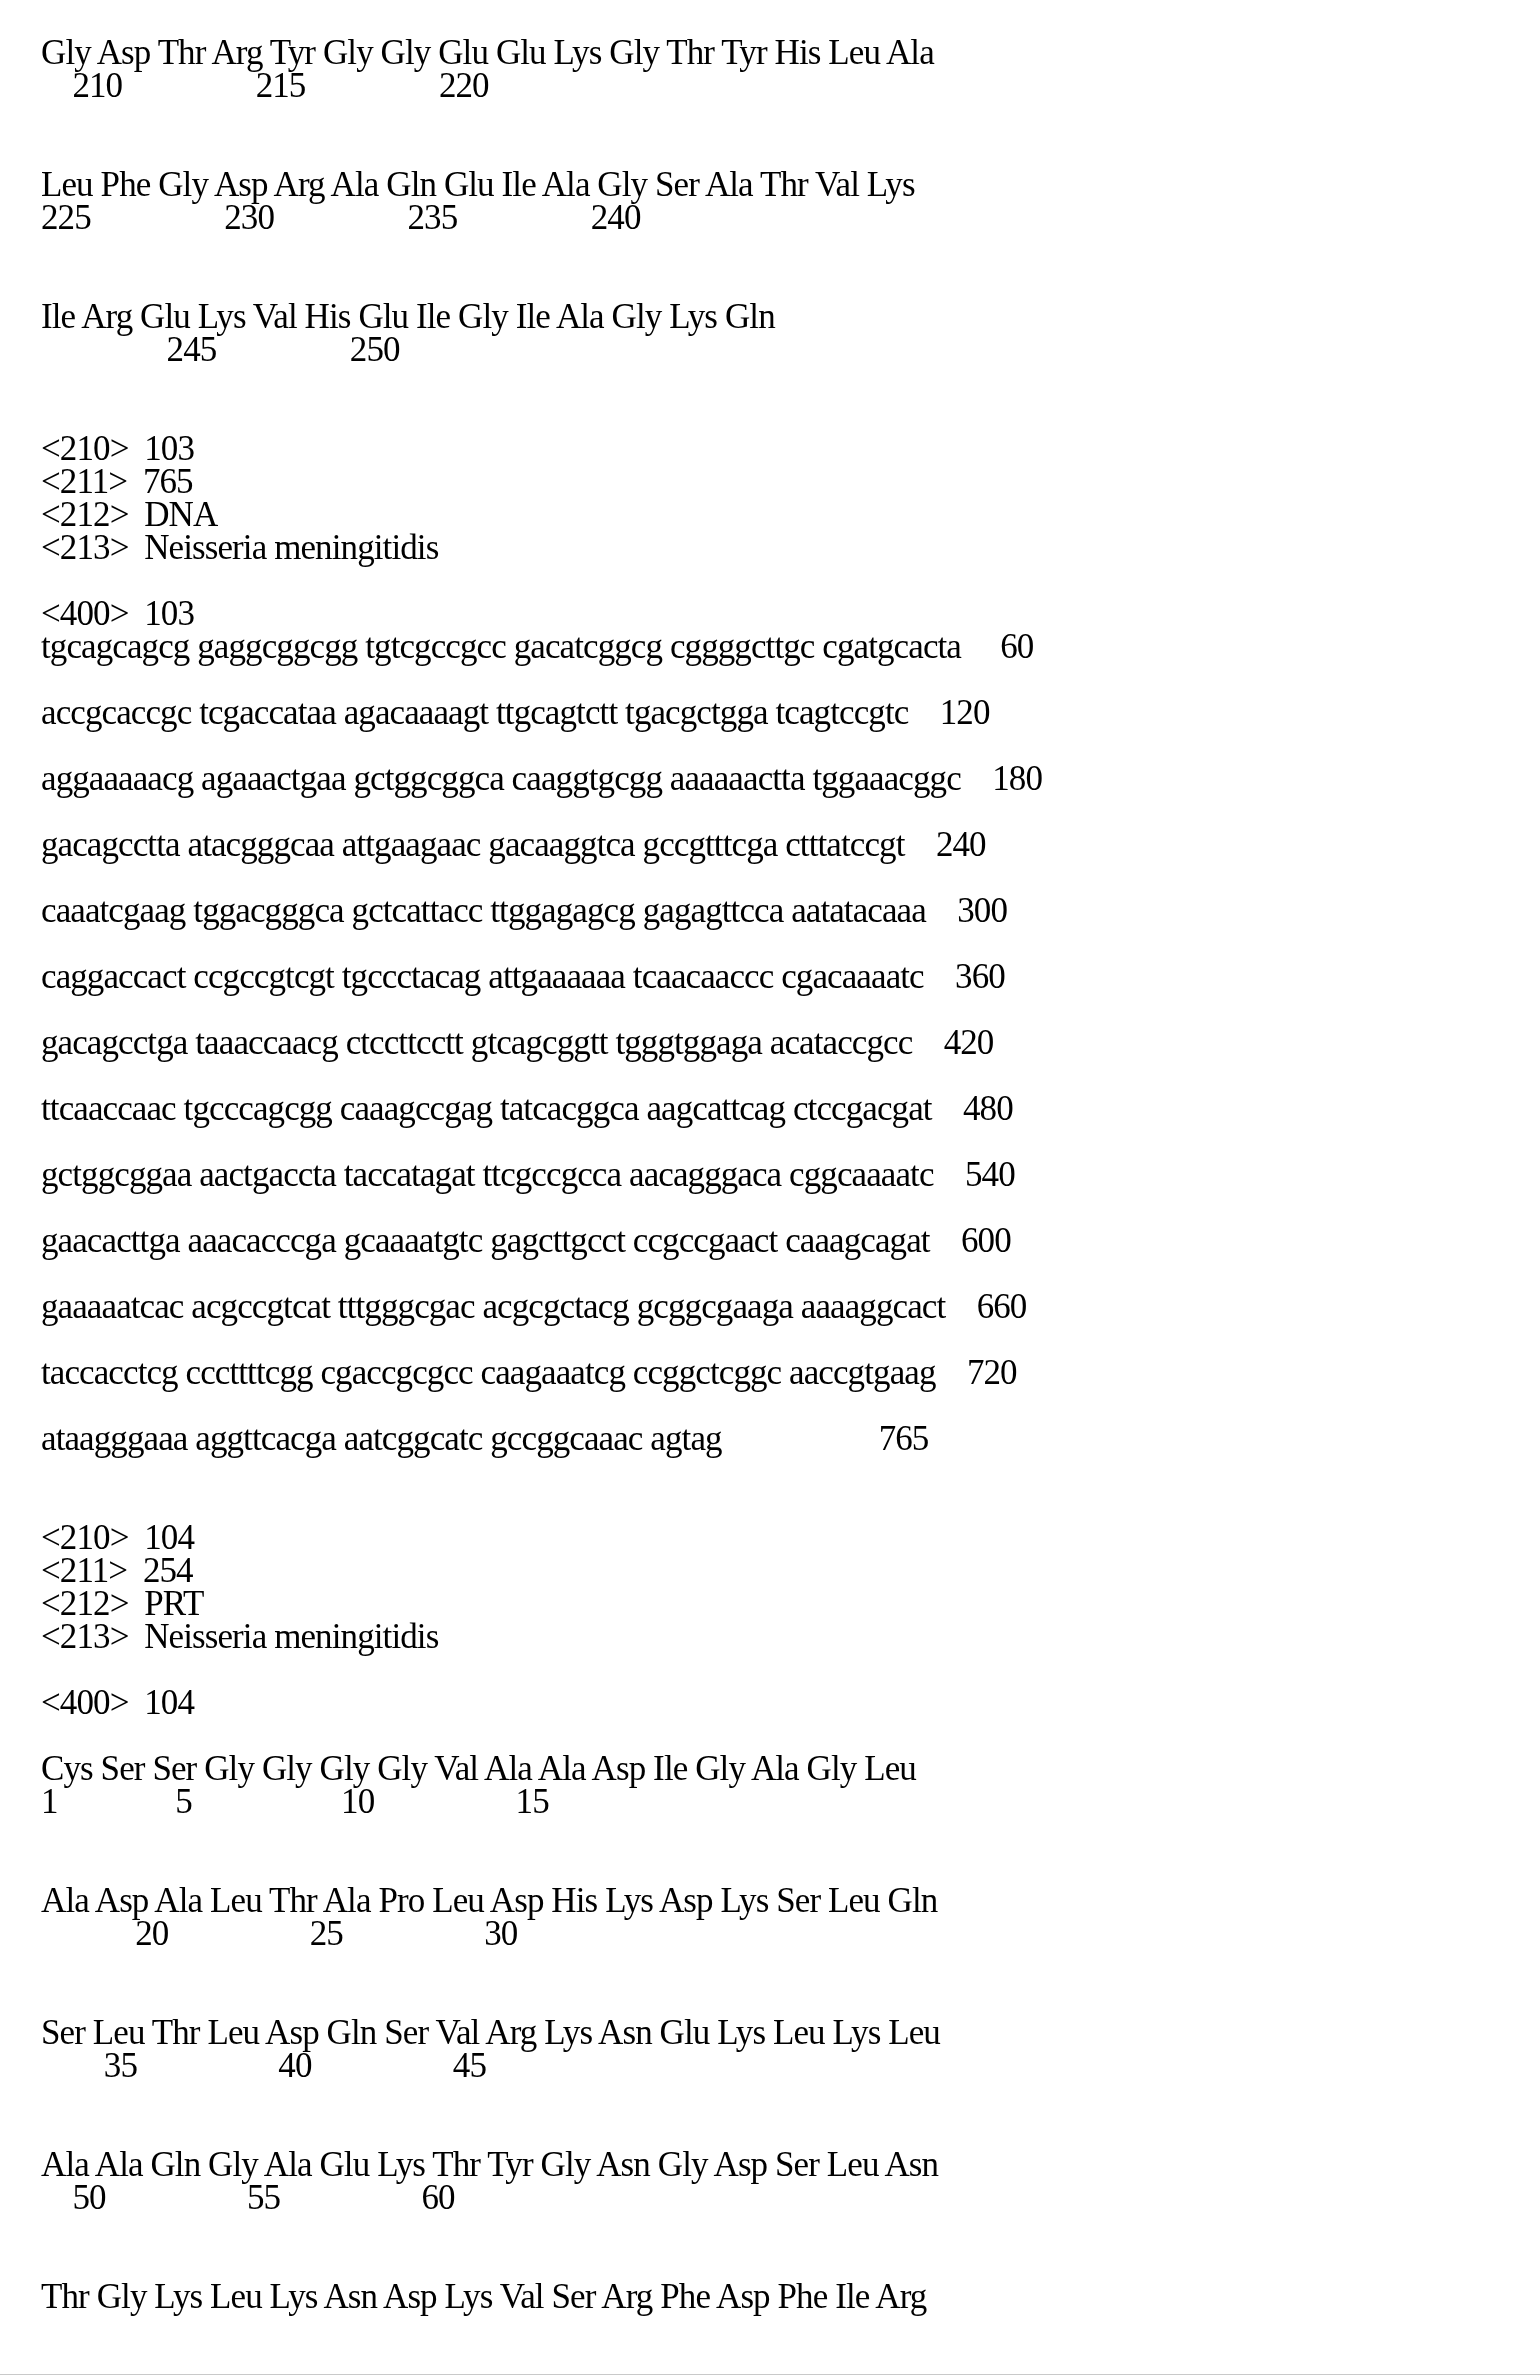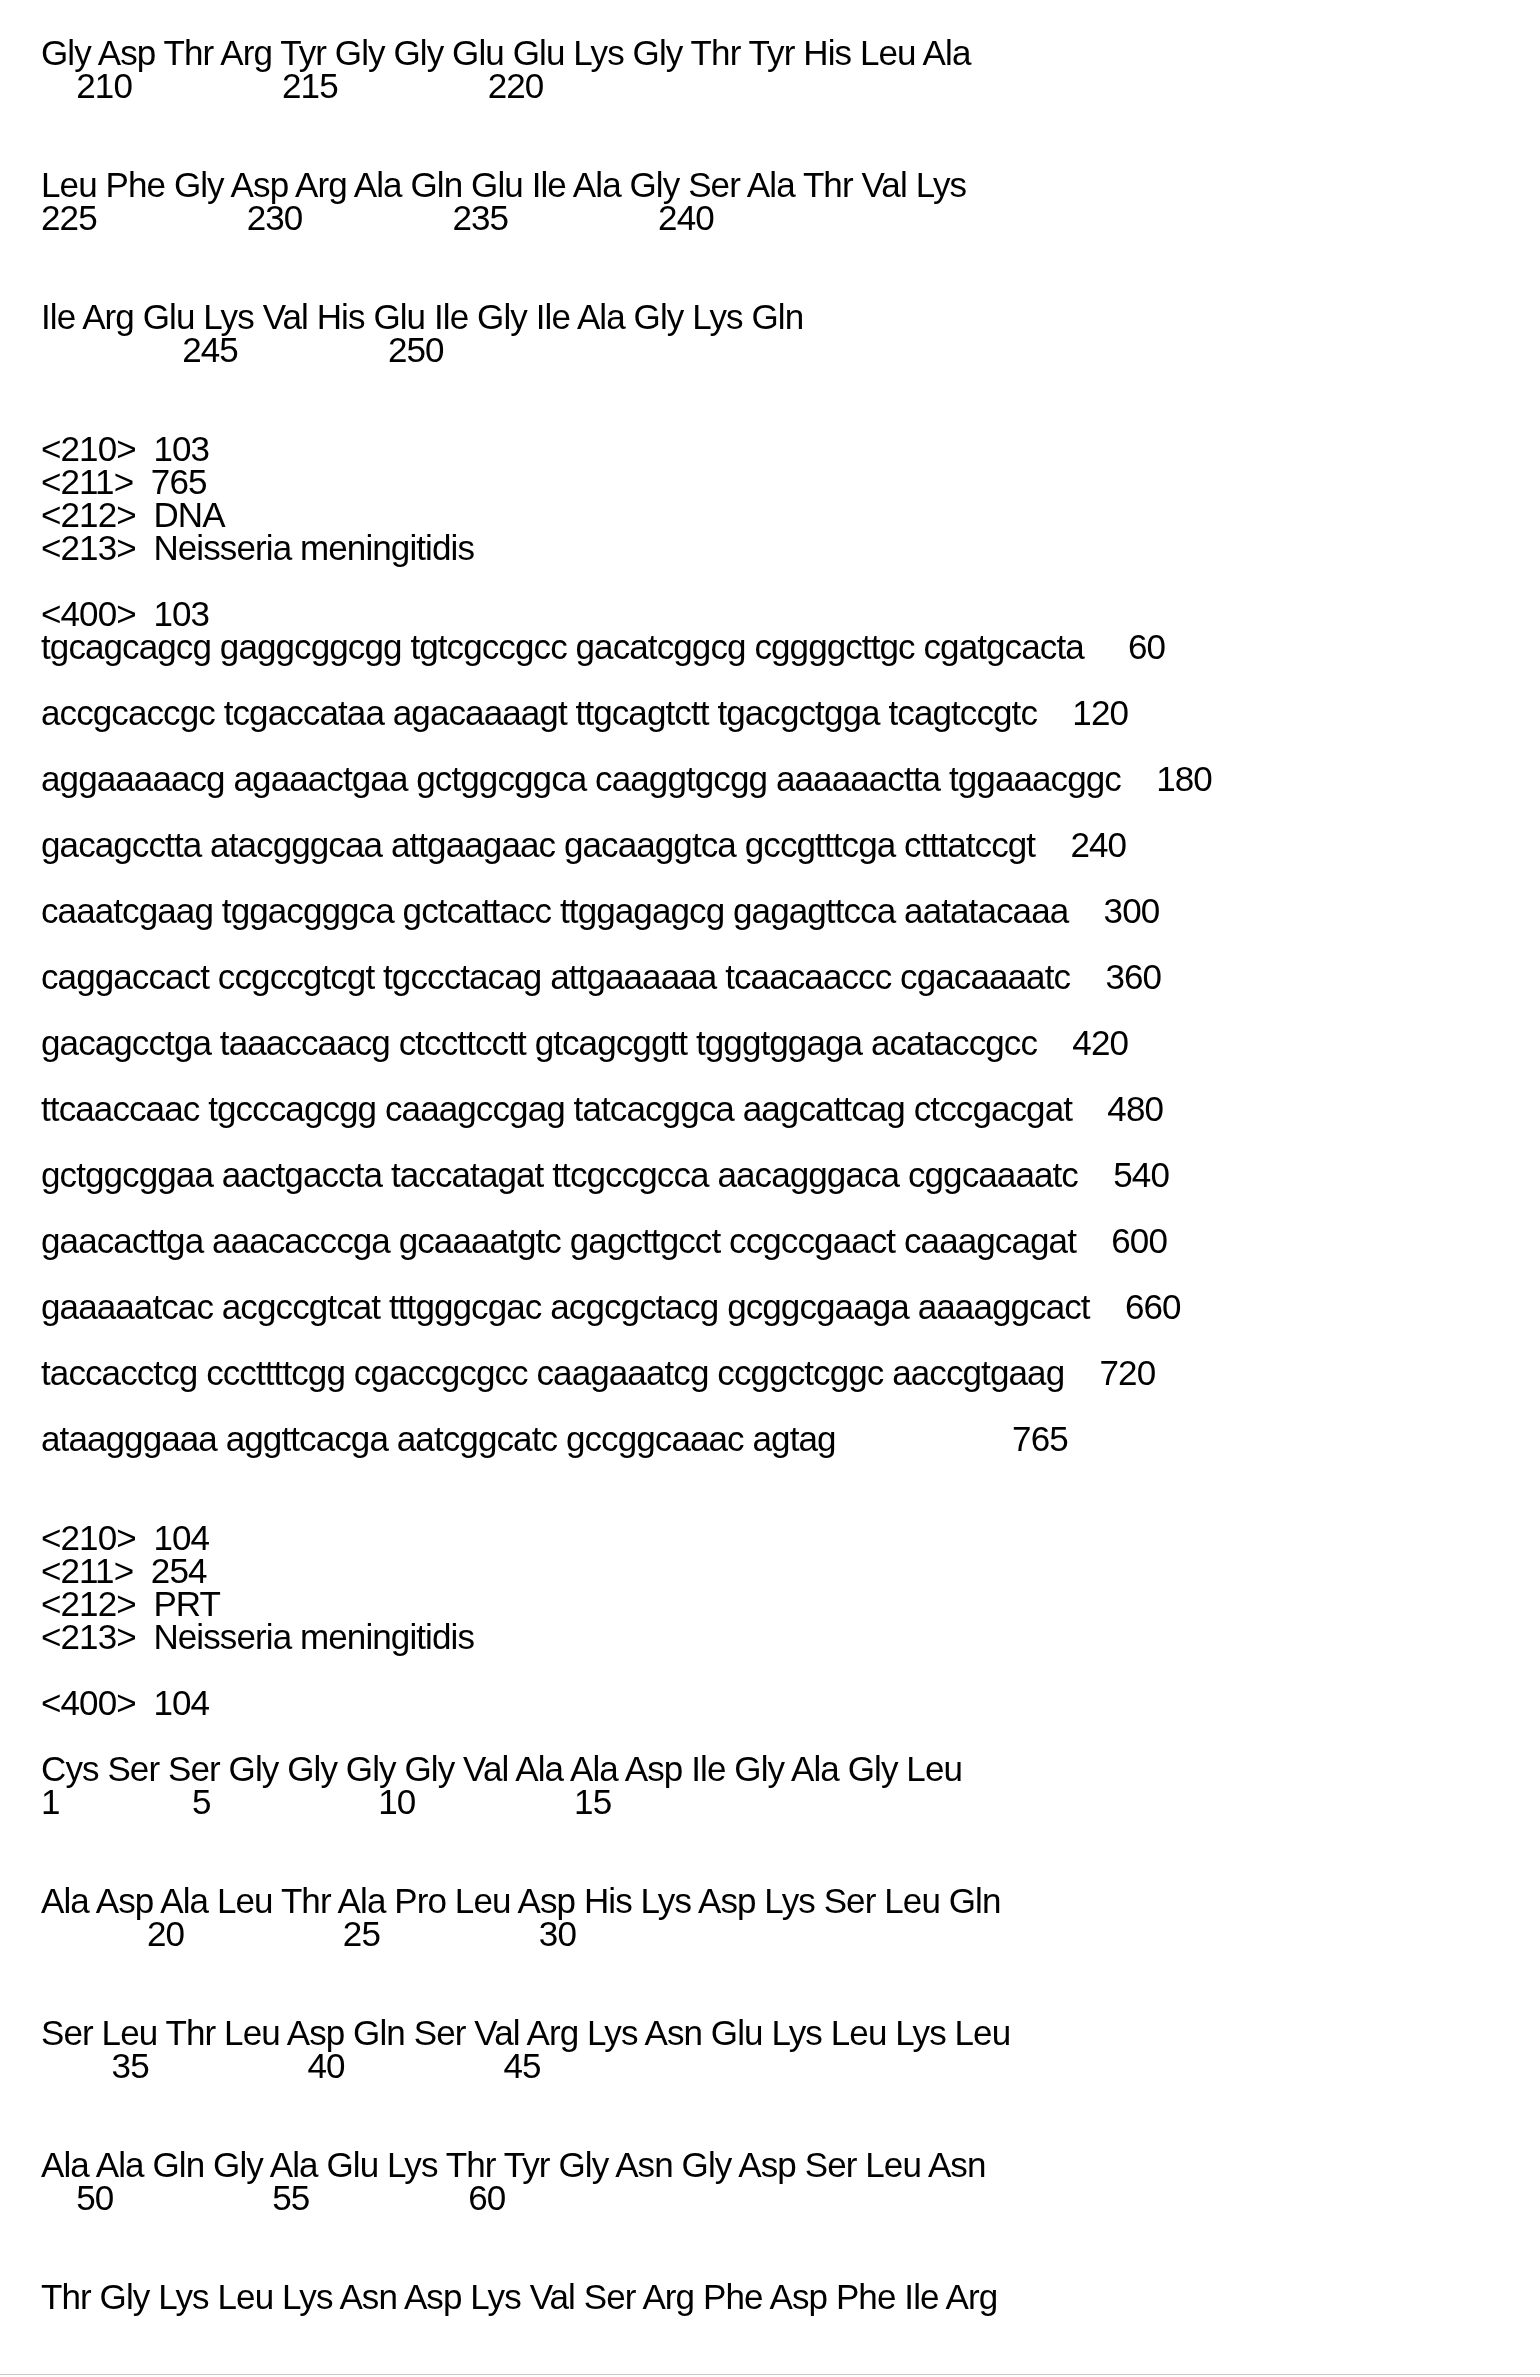--- a/index.html
+++ b/index.html
@@ -17,21 +17,21 @@
     position: absolute;
     left: 0; top: 0;
     width: 1540px;
     height: 2377px;
     background: #ffffff;
   }
   .listing-text {
     position: absolute;
     left: 41px;
     top: 36px;
-    font-family: Liberation Sans, sans-serif;
+    font-family: Liberation Serif, serif;
     font-size: 35px;
     line-height: 33px;
     letter-spacing: -0.9px;
     color: #000000;
     white-space: pre;
   }
   .line {
     height: 33px;
     white-space: pre;
   }

